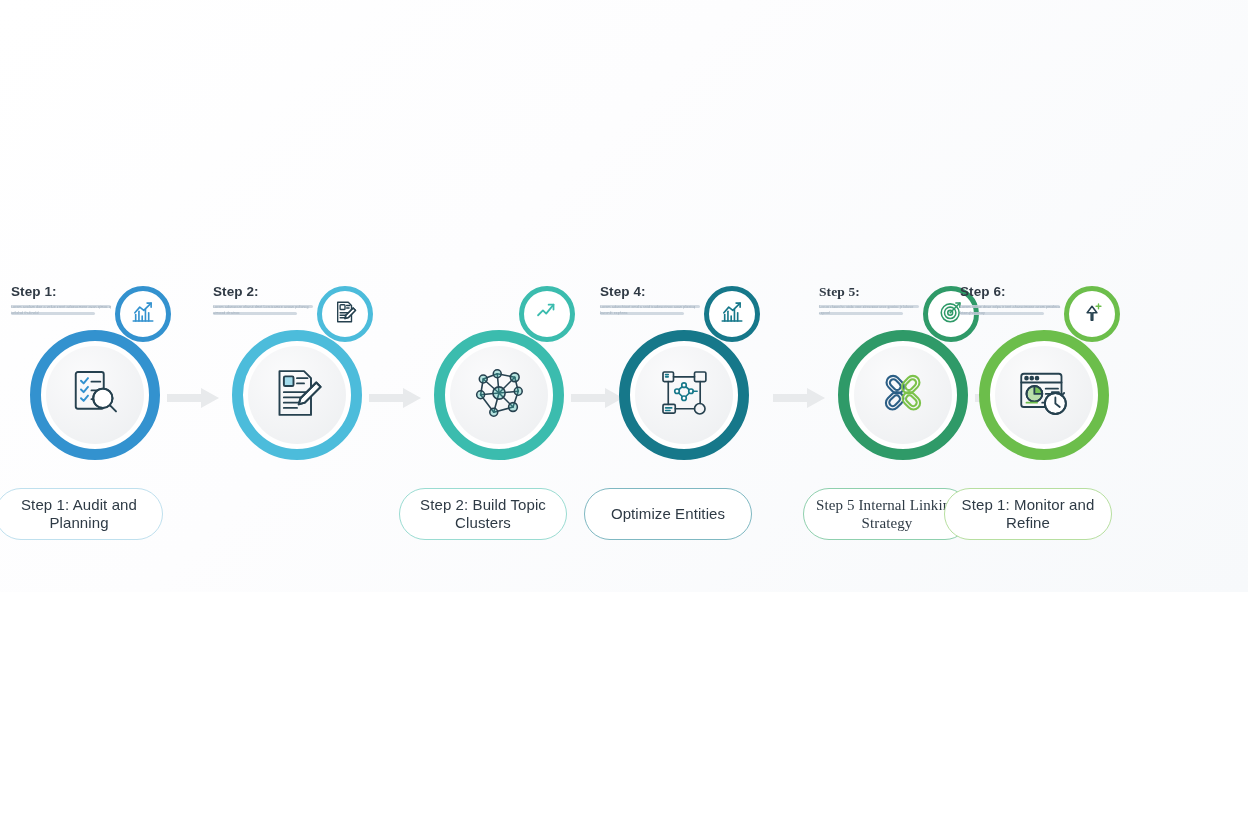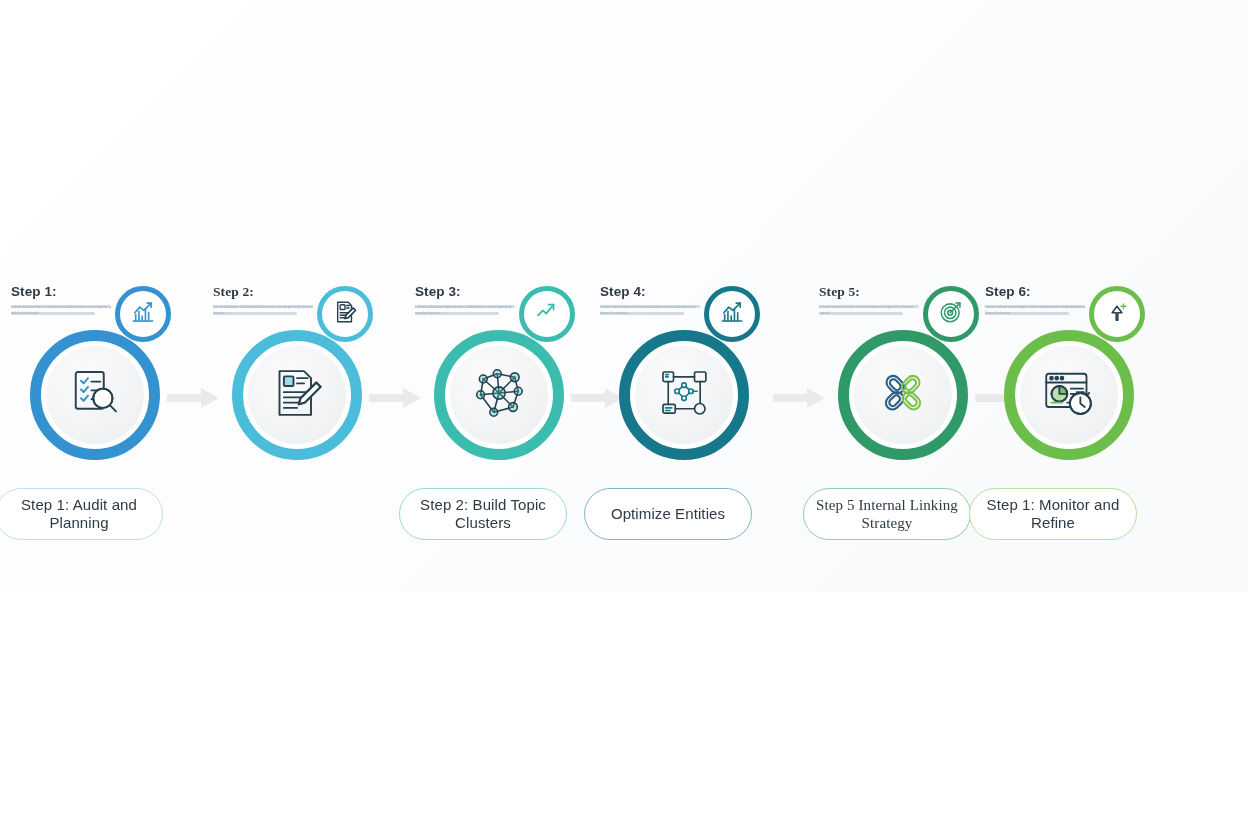--- a/index.html
+++ b/index.html
@@ -199,21 +199,21 @@
 
     <div class="pill" style="border:1.6px solid #bfe0ee;">
       <span>Step 1: Audit and Planning</span>
     </div>
   </div>
       <div class="connector" style="left: 167px;">
         <svg viewBox="0 0 52 20" fill="#e8eaec">
     <path d="M0 6 h34 V0 l18 10 -18 10 V14 H0 z"></path>
   </svg>
       </div>
-      <div class="step" style="left: 213px; font-family: Liberation Serif, serif;">
+      <div class="step" style="left: 213px;">
     <div class="step-head">
       <div class="step-title">Step 2:</div>
       <div class="lorem">
         <div class="lorem-line l1"></div>
         <div class="lorem-line l2"></div>
         <div class="lorem-text">Lorem adunarare eliarut dmrt Lorcicamce avoan pcfoncg aimood deatnoc</div>
         <div class="lorem-chev">❯</div>
       </div>
     </div>
 
@@ -248,29 +248,20 @@
       </div>
     </div>
 
   </div>
       <div class="connector" style="left: 369px;">
         <svg viewBox="0 0 52 20" fill="#e8eaec">
     <path d="M0 6 h34 V0 l18 10 -18 10 V14 H0 z"></path>
   </svg>
       </div>
       <div class="step" style="left: 415px;">
-    <div class="step-head">
-      <div class="step-title">Step 3:</div>
-      <div class="lorem">
-        <div class="lorem-line l1"></div>
-        <div class="lorem-line l2"></div>
-        <div class="lorem-text">Lorem aducasae alpat a reisc utahicimisun aoan gmeie q aeaclat beaclac</div>
-        <div class="lorem-chev">❯</div>
-      </div>
-    </div>
 
     <div class="badge" style="border:5px solid #3bbcae;">
       <span><svg viewBox="0 0 32 32" fill="none" stroke="#3bbcae" stroke-width="2.2" stroke-linecap="round" stroke-linejoin="round">
         <path d="M5 20l6-6 4 4 9-11"></path>
         <polyline points="18,7 24,7 24,13"></polyline>
       </svg></span>
     </div>
 
     <div class="ring" style="border:11px solid #3bbcae;">
       <div class="ring-inner">
@@ -416,21 +407,21 @@
 
     <div class="pill" style="border:1.6px solid #8fd0ae;">
       <span>Step 5 Internal Linking Strategy</span>
     </div>
   </div>
       <div class="connector" style="left: 975px;">
         <svg viewBox="0 0 52 20" fill="#e8eaec">
     <path d="M0 6 h34 V0 l18 10 -18 10 V14 H0 z"></path>
   </svg>
       </div>
-      <div class="step" style="left: 985px;">
+      <div class="step" style="left: 960px;">
     <div class="step-head">
       <div class="step-title">Step 6:</div>
       <div class="lorem">
         <div class="lorem-line l1"></div>
         <div class="lorem-line l2"></div>
         <div class="lorem-text">Lorem schue deae edpa ir ient aharucimoee aeom pmolnca btoeujhaonnoy</div>
         <div class="lorem-chev">❯</div>
       </div>
     </div>
 

